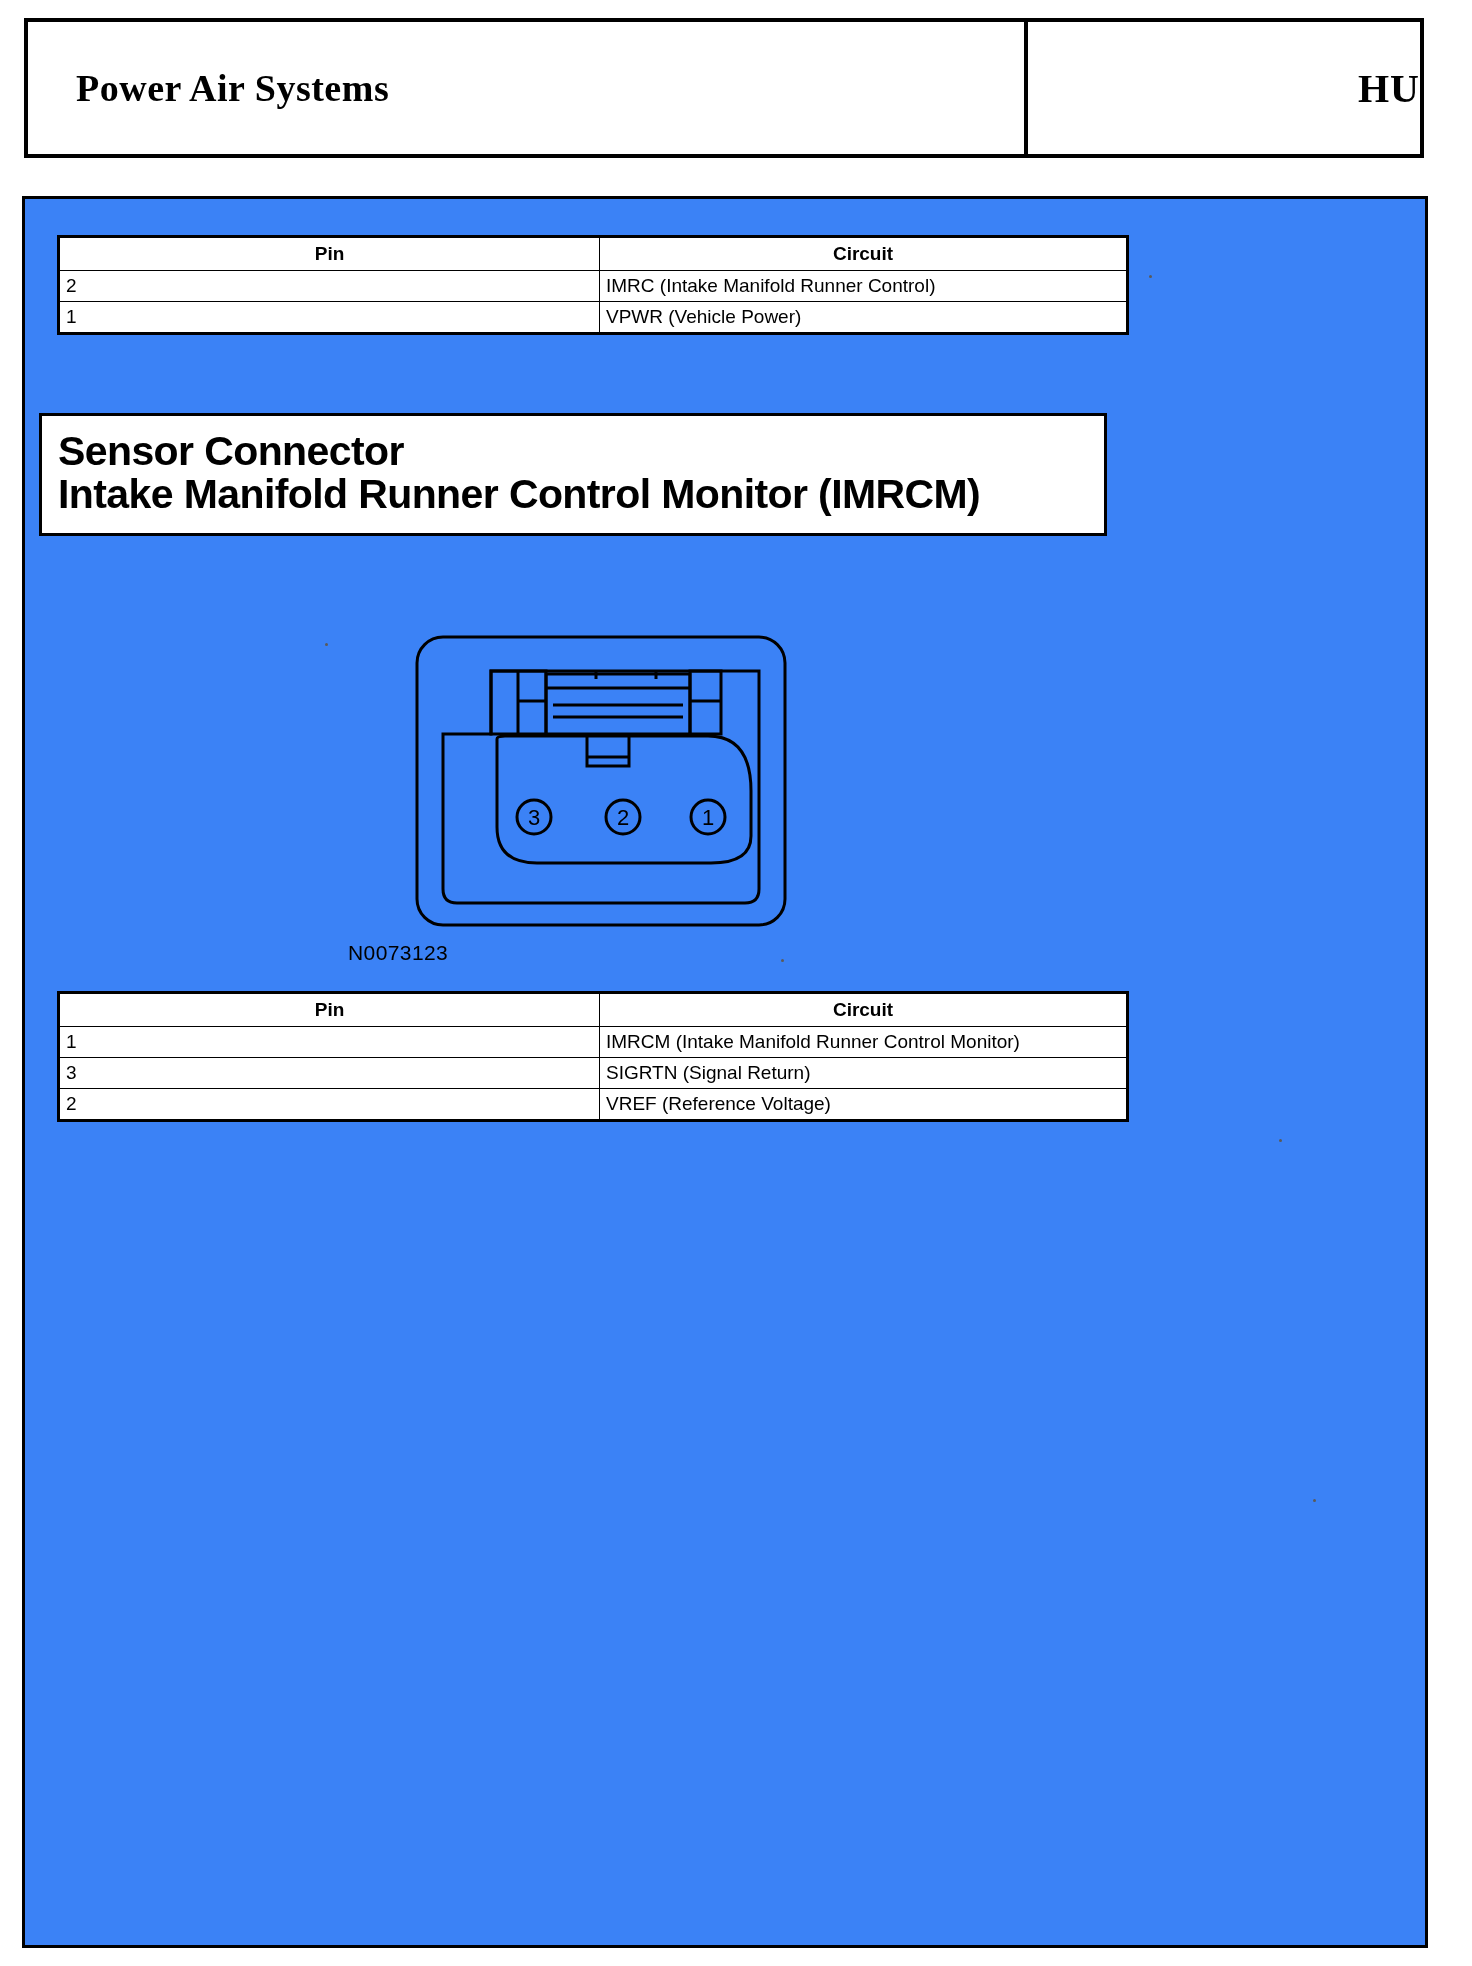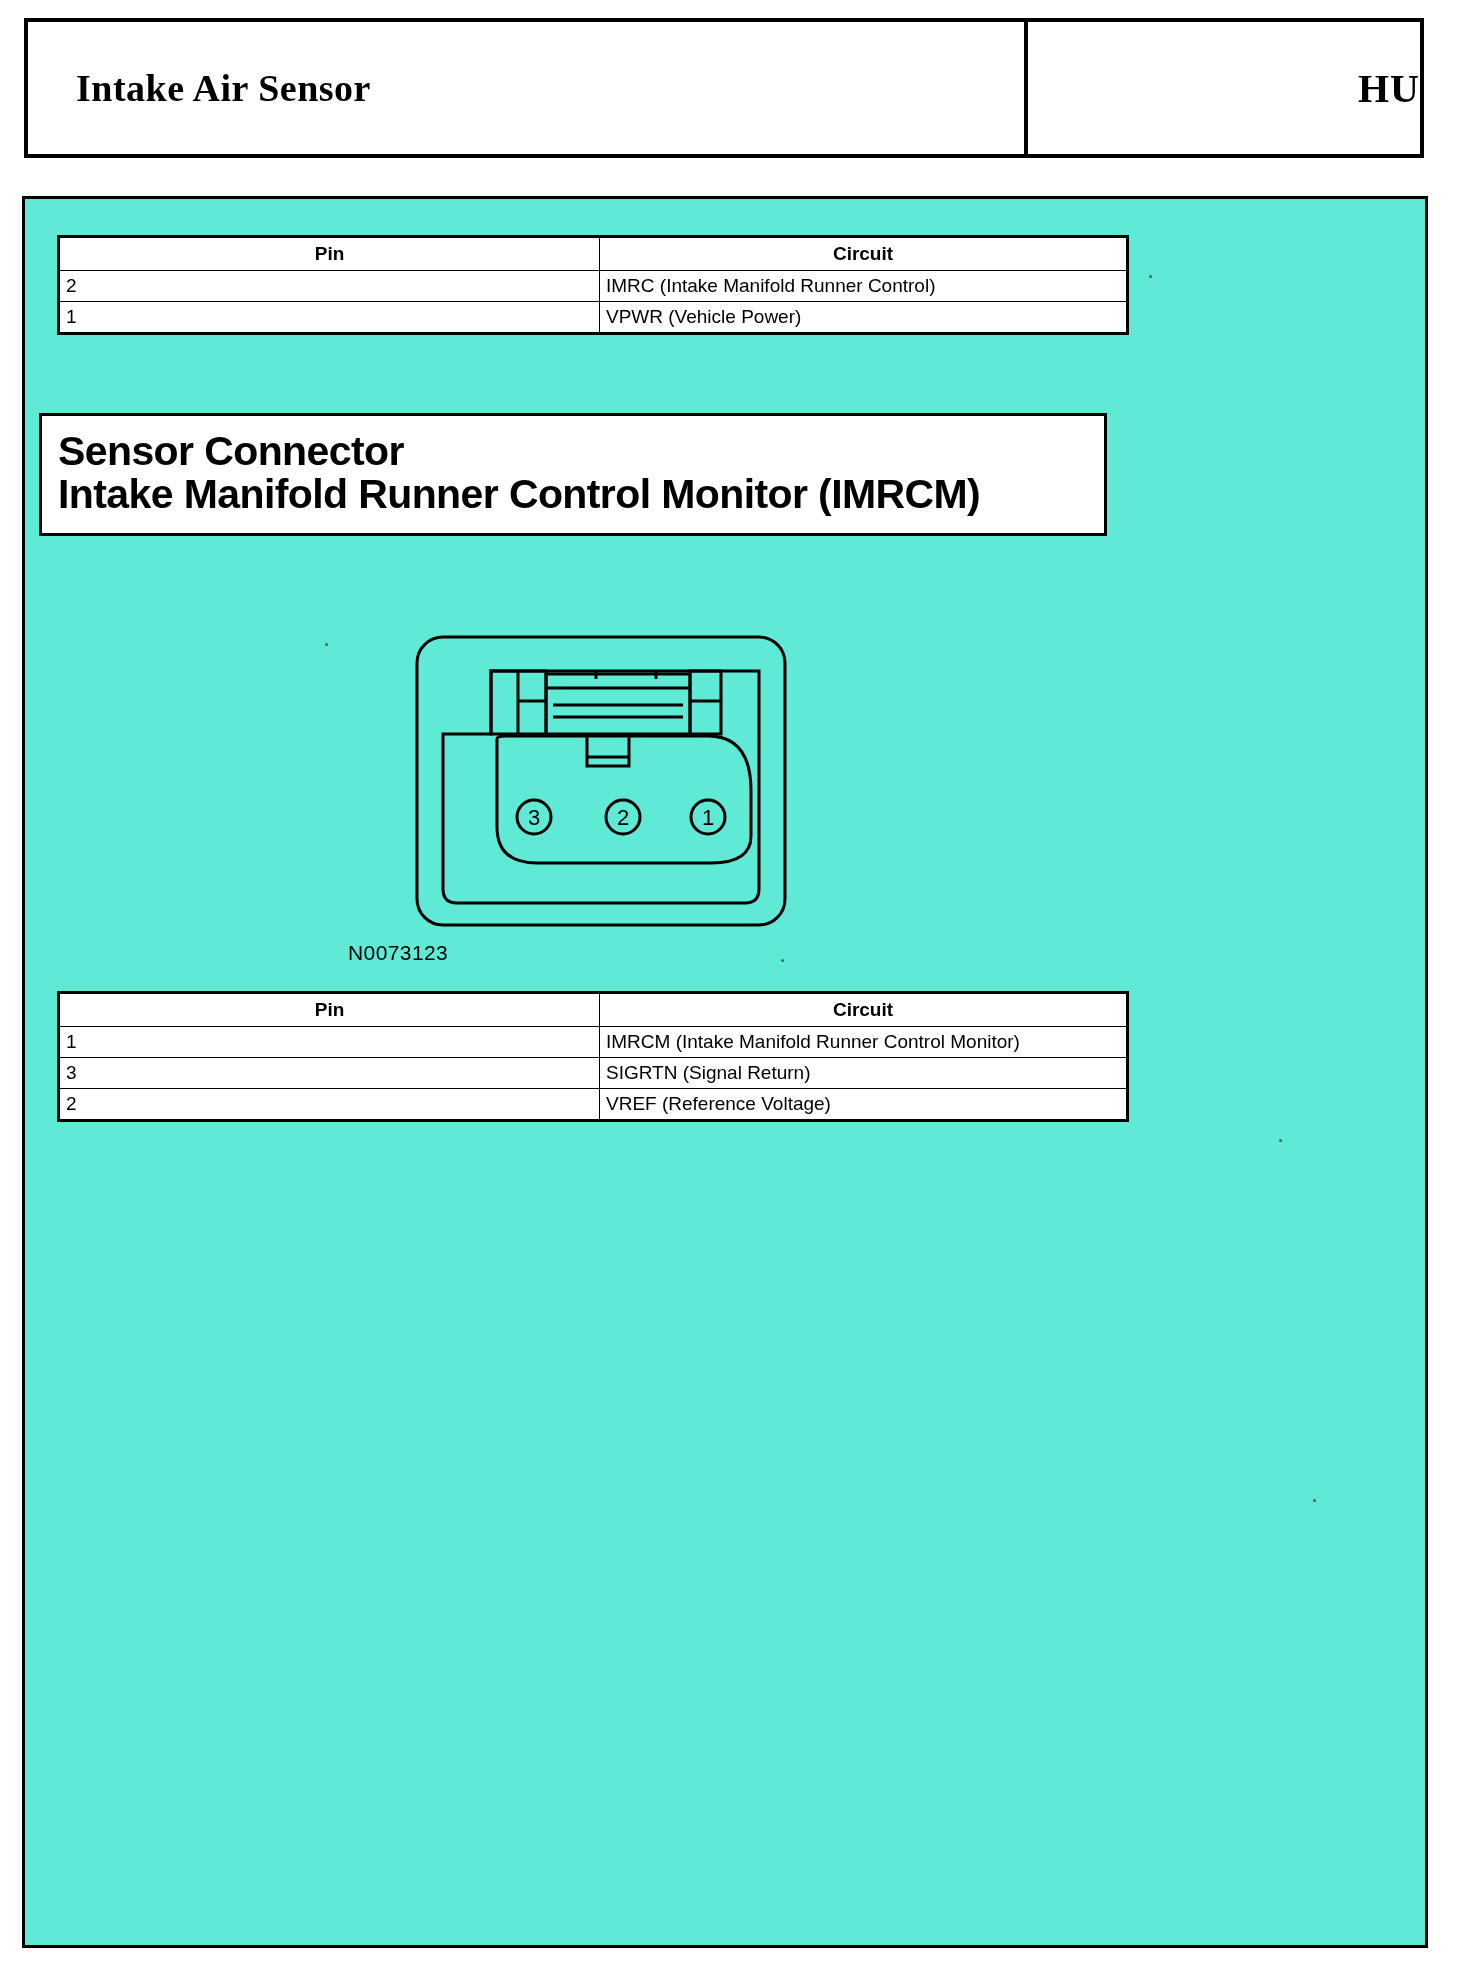--- a/index.html
+++ b/index.html
@@ -57,21 +57,21 @@
 
   
   .page-frame {
     position: absolute;
     left: 22px;
     top: 196px;
     width: 1406px;
     height: 1752px;
     border: 3px solid #000;
     box-sizing: border-box;
-    background: #5eead4;
+    background: #3b82f6;
   }
 
   
   .pin-table {
     position: absolute;
     border: 2px solid #000;
     box-sizing: border-box;
     border-collapse: collapse;
     background: #fff;
   }
@@ -172,21 +172,21 @@
     width: 3px;
     height: 3px;
     border-radius: 50%;
   }
 </style>
 </head>
 <body>
 
 <div class="header-bar">
   <div class="header-title-cell">
-    <span class="title-text">Intake Air Sensor</span>
+    <span class="title-text">Power Air Systems</span>
   </div>
   <div class="header-code-cell">
     <span class="code-text">HU</span>
   </div>
 </div>
 
 <div class="page-frame">
 
   <div class="pin-table" id="table-imrc">
     <table>

